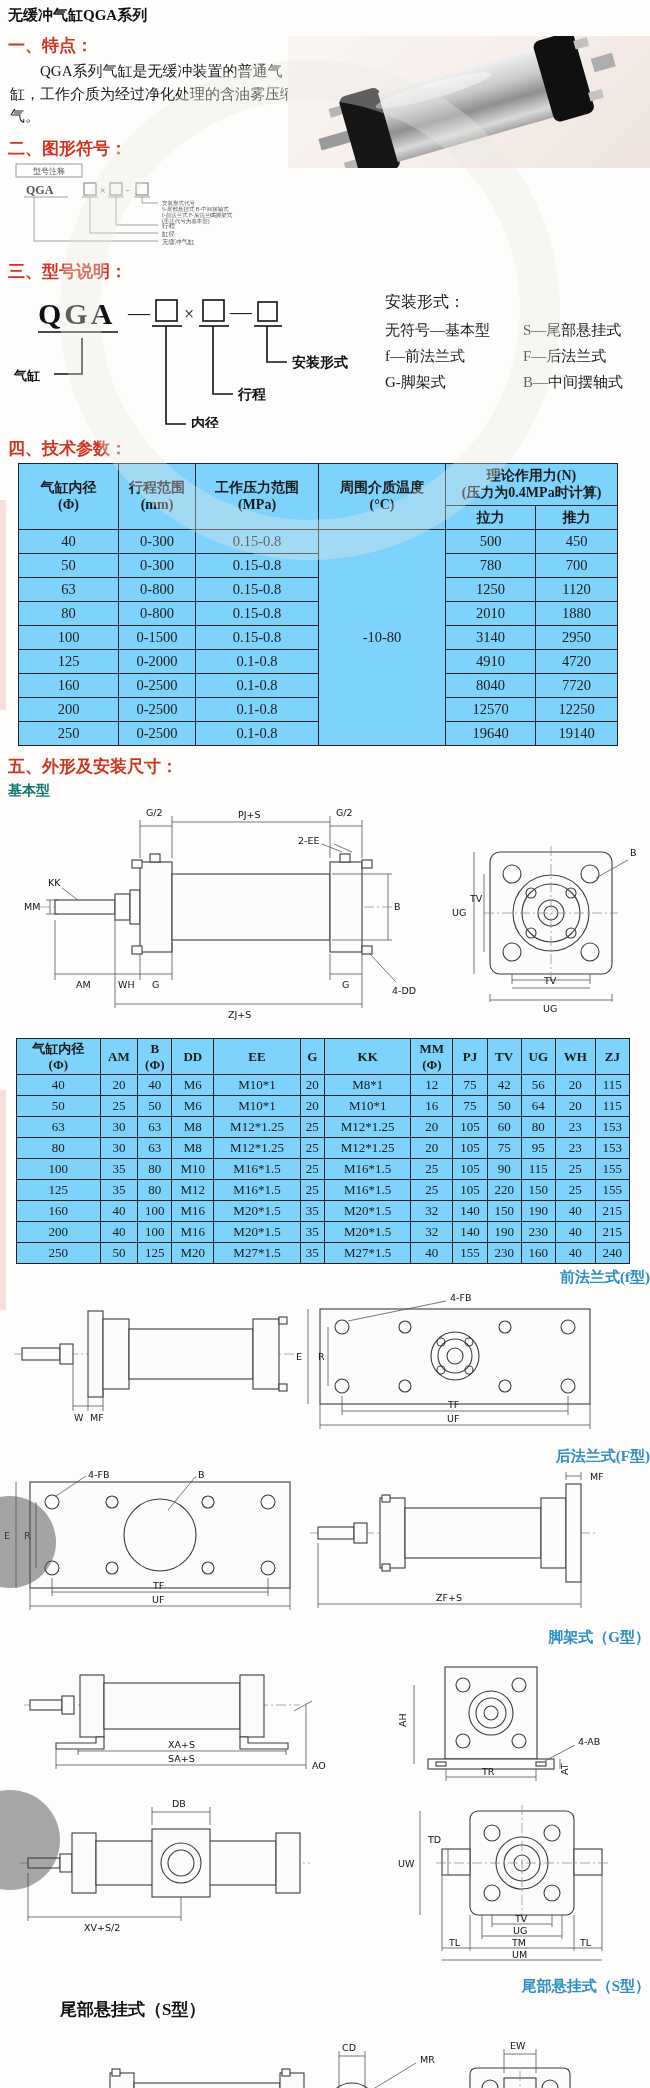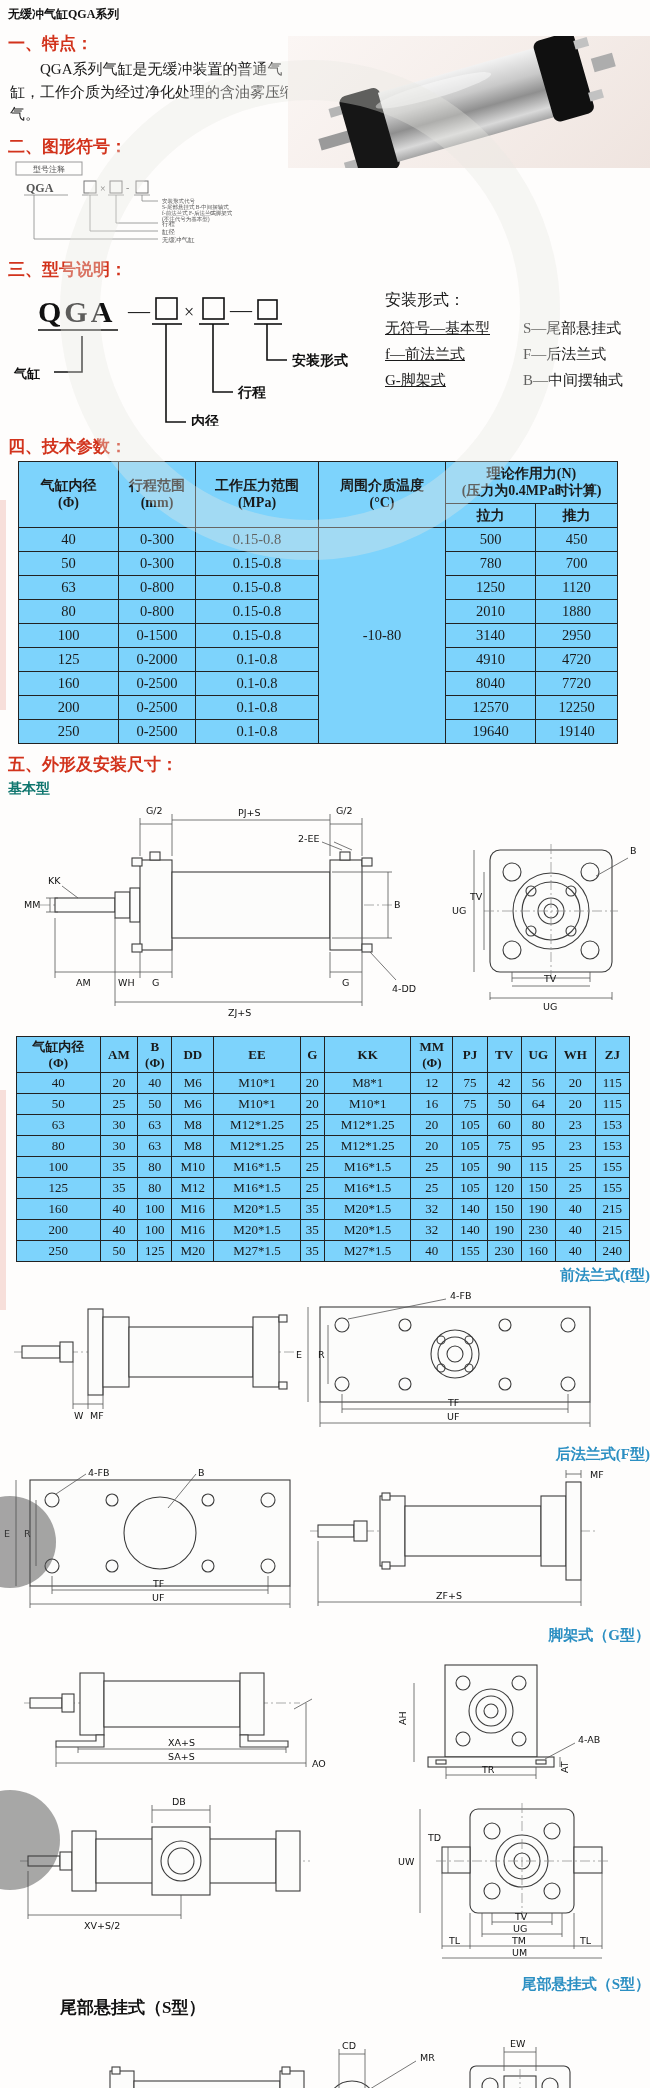--- a/index.html
+++ b/index.html
@@ -1,38 +1,38 @@
 <!DOCTYPE html>
 <html><head>
 <meta charset="utf-8">
 <style>
   html,body{margin:0;padding:0;background:#ffffff;}
   .page{position:relative;width:650px;height:2088px;overflow:hidden;background:#fefdfc;
         font-family:"Liberation Serif",serif;color:#1a1a1a;}
-  .title{font-size:12px;font-weight:bold;margin:6px 0 2px 8px;color:#111;}
+  .title{font-size:15px;font-weight:bold;margin:6px 0 2px 8px;color:#111;}
   .sec{color:#d2331c;font-weight:bold;font-size:17px;margin:9px 0 3px 8px;}
   .features-body{width:302px;font-size:15px;line-height:1.5;margin:2px 6px 2px 10px;text-indent:2em;}
   .photo{position:absolute;right:0;top:36px;width:362px;height:132px;
          background:linear-gradient(135deg,#fbf6f4 0%,#f4ece8 60%,#efe4df 100%);}
   .blue-cap{color:#2b8fc2;font-weight:bold;font-size:15px;text-align:right;margin:4px 0 2px 0;}
   .blue-left{color:#0f766e;font-weight:bold;font-size:14px;margin:4px 0 2px 8px;}
   .tail-heading{font-size:17px;font-weight:bold;margin:2px 0 2px 60px;color:#111;}
   table{border-collapse:collapse;margin-left:18px;background:#7dd3fc;}
   th,td{border:1.5px solid #222;text-align:center;}
   .tech{width:600px;}
   .tech th{font-size:14px;white-space:pre-line;padding:3px 2px;line-height:1.25;}
   .tech td{font-size:14.5px;height:23px;padding:0 2px;}
   .dimt{width:614px;margin-left:16px;}
   .dimt th{font-size:13px;white-space:pre-line;padding:2px 1px;line-height:1.2;}
   .dimt td{font-size:13px;height:20px;padding:0 1px;}
   .model-row{display:flex;margin-left:10px;}
   .mount{margin-top:6px;font-size:15px;}
   .mount .mt{font-size:16px;margin-bottom:8px;}
   .mount .mrow{display:flex;margin-bottom:7px;}
-  .mount .mrow span:first-child{width:138px;display:inline-block;text-decoration:underline;}
+  .mount .mrow span:first-child{width:138px;display:inline-block;}
   .d text{font-family:"DejaVu Sans",sans-serif;font-size:9.5px;fill:#111;stroke:none;}
   .d .ln{stroke:#3c3c3c;stroke-width:1.1;fill:none;}
   .d .fl{stroke:#3c3c3c;stroke-width:1.1;fill:#fcfcfb;}
   .d .dm{stroke:#555;stroke-width:.8;fill:none;}
   .d .cl{stroke:#888;stroke-width:.7;fill:none;stroke-dasharray:10 3 2 3;}
   .sym text{font-family:"Liberation Serif",serif;fill:#555;}
   .mod text{font-family:"Liberation Serif",serif;fill:#111;}
   .wm{position:absolute;border-radius:50%;pointer-events:none;}
   .edge{position:absolute;left:0;width:6px;background:#f0c7bd;opacity:.55;pointer-events:none;}
 </style>
@@ -433,21 +433,21 @@
         <tr>
           <td>125</td>
           <td>35</td>
           <td>80</td>
           <td>M12</td>
           <td>M16*1.5</td>
           <td>25</td>
           <td>M16*1.5</td>
           <td>25</td>
           <td>105</td>
-          <td>120</td>
+          <td>220</td>
           <td>150</td>
           <td>25</td>
           <td>155</td>
         </tr>
         <tr>
           <td>160</td>
           <td>40</td>
           <td>100</td>
           <td>M16</td>
           <td>M20*1.5</td>

